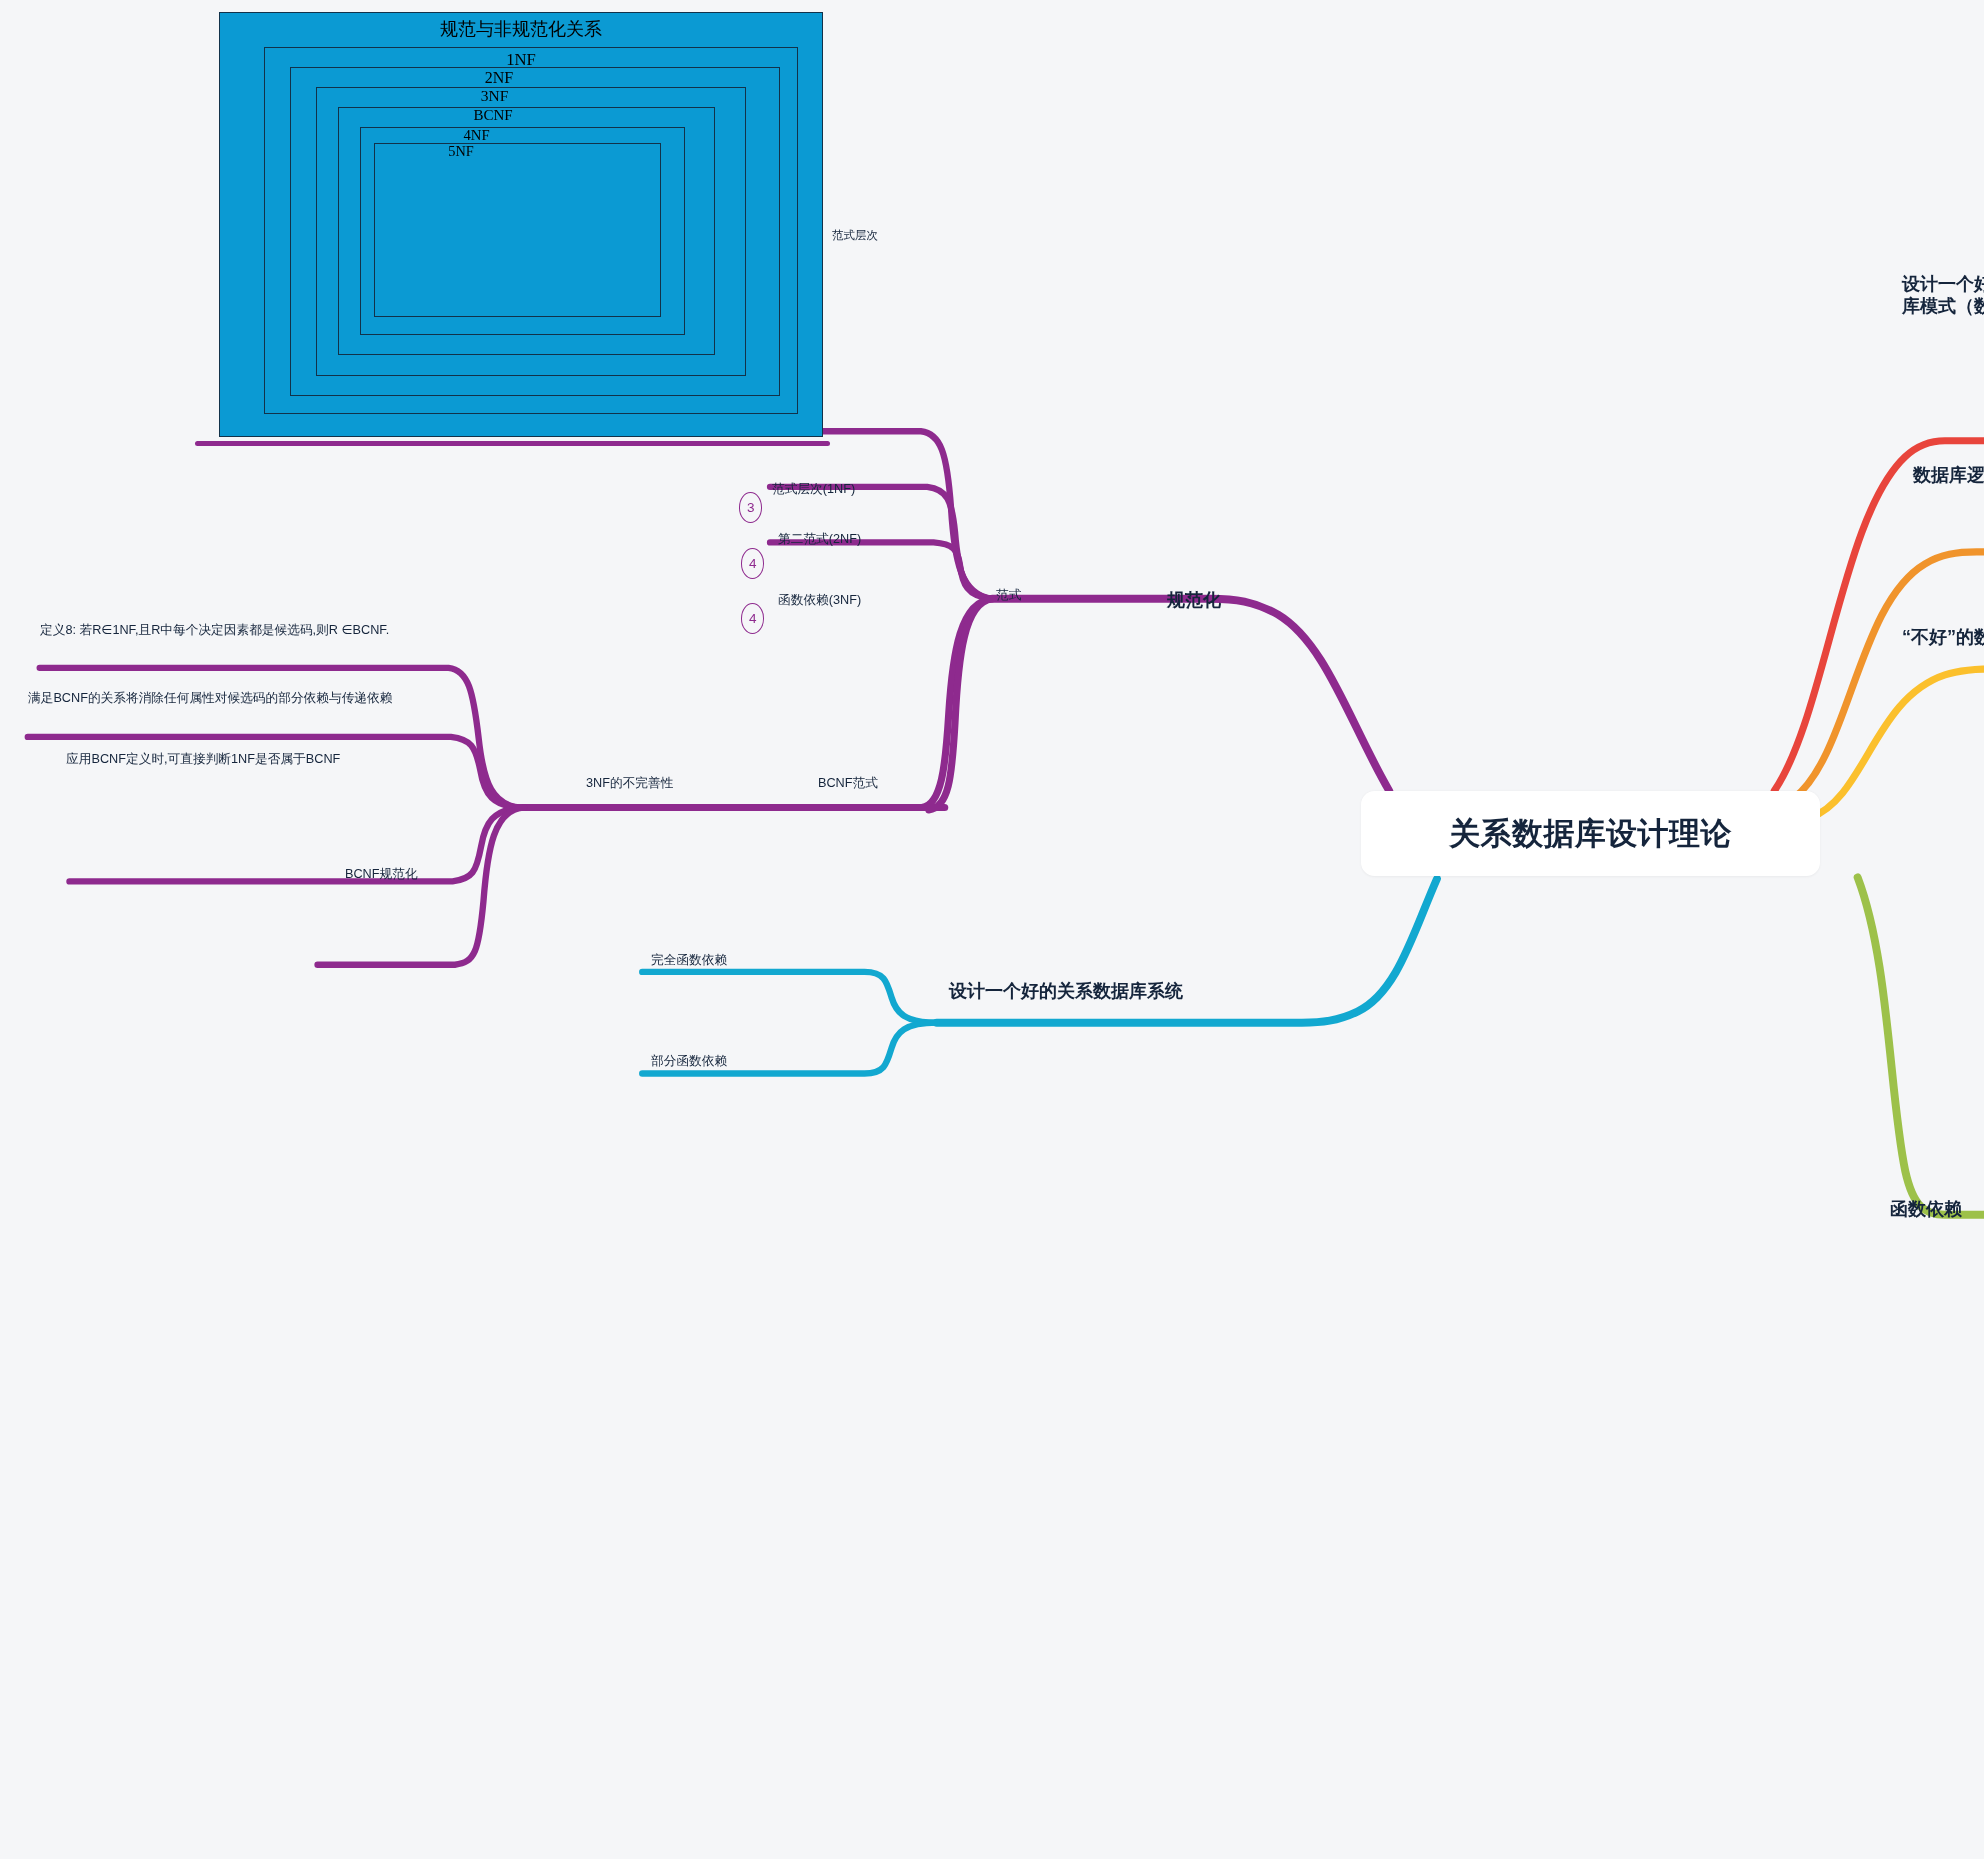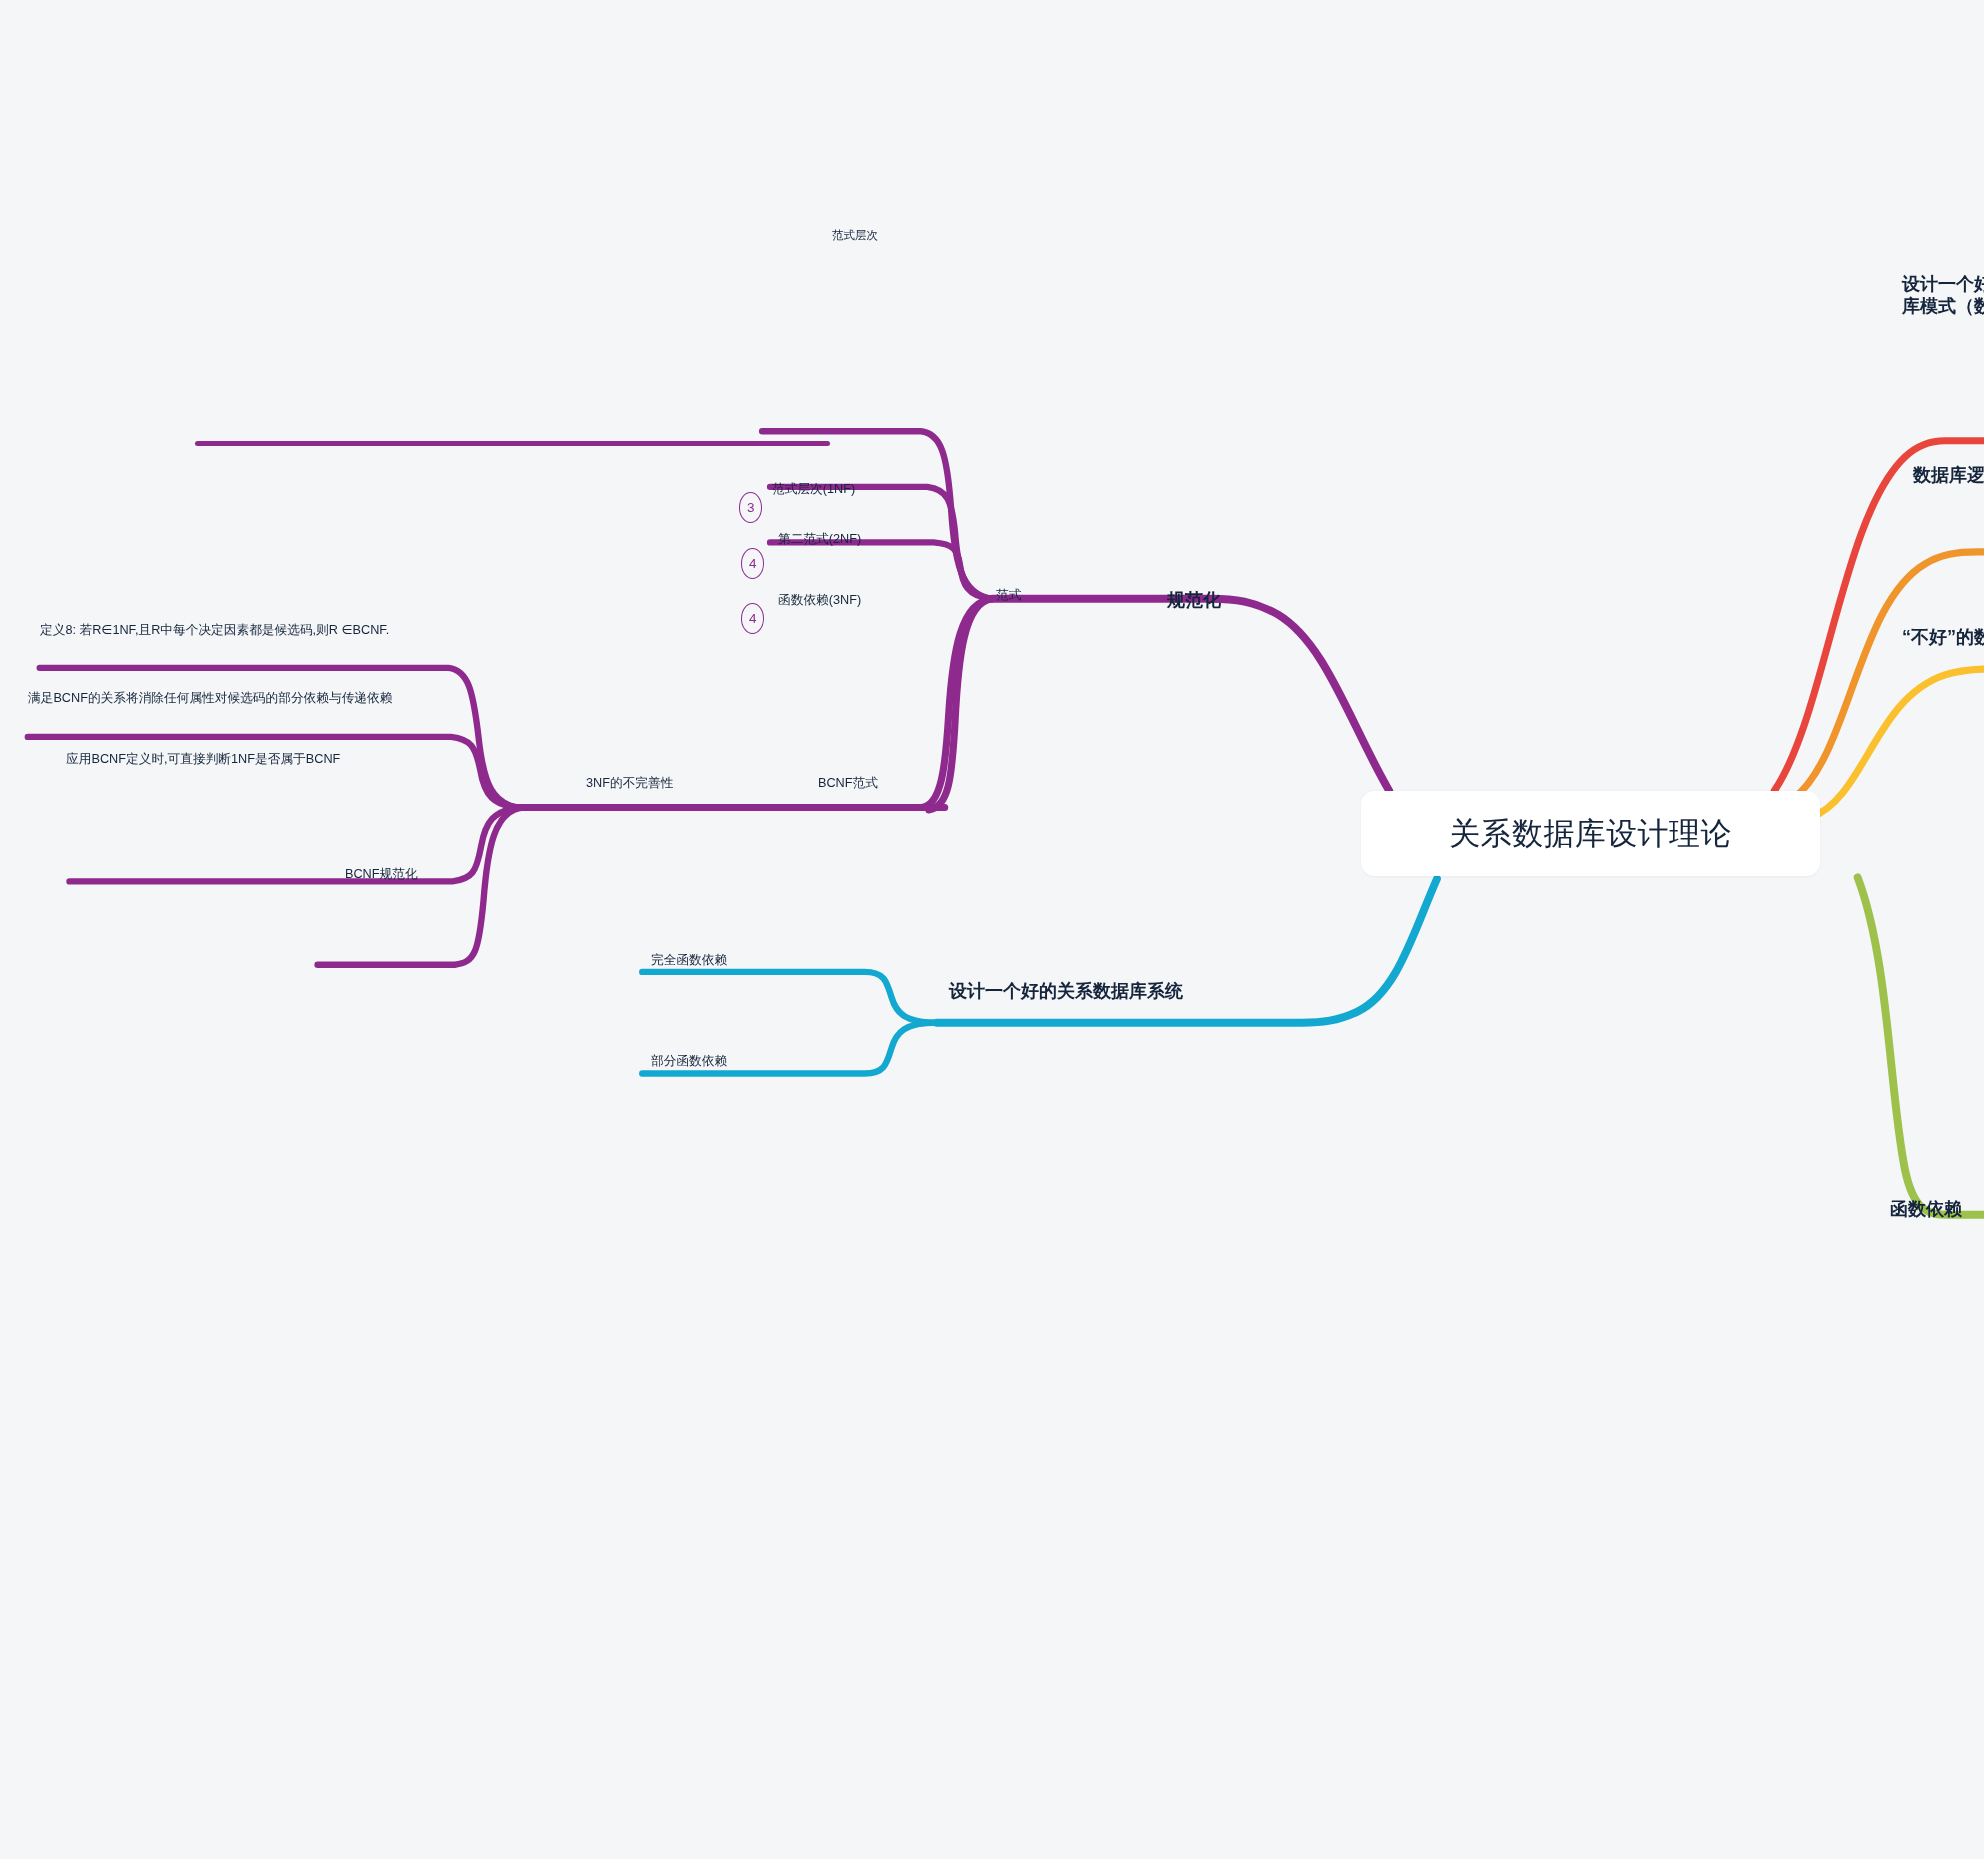--- a/index.html
+++ b/index.html
@@ -17,21 +17,21 @@
   .txt{line-height:1.22;white-space:pre-wrap;}
 
   
   #root{
     left:1361px;top:791px;width:459px;height:85px;
     background:#ffffff;border-radius:13.5px;
     display:flex;align-items:center;justify-content:center;
     box-shadow:0 0.8px 2.4px rgba(0,0,0,.05);
     z-index:5;
   }
-  #root .txt{font-size:31px;font-weight:normal;letter-spacing:0.4px;}
+  #root .txt{font-size:31px;font-weight:bold;letter-spacing:0.4px;}
   .lvl1{font-size:18px;font-weight:bold;}
   .lvl2{font-size:12.7px;}
   .small{font-size:11.5px;}
 
   
   #nfbox{
     left:219px;top:12px;width:604px;height:425px;
     background:#0b9ad3;border:1.6px solid #12324a;
     z-index:4;
   }
@@ -110,20 +110,41 @@
 
       <path d="M1320,2034 L2380,2034" stroke="#8e2a8e" stroke-width="18"></path>
 
       <path d="M1320,2034 C1240,2034 1218,1970 1206,1860 C1192,1740 1180,1688 1130,1682 L100,1682" stroke="#8e2a8e" stroke-width="16"></path>
       <path d="M1320,2034 C1240,2034 1220,2000 1210,1940 C1198,1880 1186,1862 1136,1856 L70,1856" stroke="#8e2a8e" stroke-width="16"></path>
       <path d="M1320,2034 C1240,2036 1222,2076 1212,2132 C1200,2196 1190,2214 1140,2220 L175,2220" stroke="#8e2a8e" stroke-width="16"></path>
       <path d="M1320,2034 C1244,2038 1228,2140 1218,2270 C1206,2398 1196,2424 1146,2430 L800,2430" stroke="#8e2a8e" stroke-width="16"></path>
     </g>
   </svg>
 
+  <div id="nfbox" class="node">
+    <div class="lbl" style="top:4px;font-size:18px;">规范与非规范化关系</div>
+
+    <div class="nfring" style="left:44px;top:34px;right:24px;bottom:22px;"></div>
+    <div class="lbl" style="top:37px;font-size:16.7px;">1NF</div>
+
+    <div class="nfring" style="left:70px;top:54px;right:42px;bottom:40px;"></div>
+    <div class="lbl" style="top:56px;font-size:16px;left:-44px;">2NF</div>
+
+    <div class="nfring" style="left:96px;top:74px;right:76px;bottom:60px;"></div>
+    <div class="lbl" style="top:74px;font-size:15.5px;left:-53px;">3NF</div>
+
+    <div class="nfring" style="left:118px;top:94px;right:107px;bottom:81px;"></div>
+    <div class="lbl" style="top:94px;font-size:15px;left:-56px;">BCNF</div>
+
+    <div class="nfring" style="left:140px;top:114px;right:137px;bottom:101px;"></div>
+    <div class="lbl" style="top:114px;font-size:14.7px;left:-89px;">4NF</div>
+
+    <div class="nfring" style="left:154px;top:130px;right:161px;bottom:119px;"></div>
+    <div class="lbl" style="top:130px;font-size:14.3px;left:-120px;">5NF</div>
+  </div>
   <div id="normalize-underline"></div>
 
   <div class="node txt small" style="left:832px;top:228px;width:119px;">范式层次</div>
 
   <div id="root" class="node">
     <span class="txt">关系数据库设计理论</span>
   </div>
 
   <div class="node txt lvl1" style="left:1902px;top:274px;width:468px;">设计一个好的关系数据库系统，关键是要设计一个好的数据库模式（数据库逻辑设计问题）</div>
 

